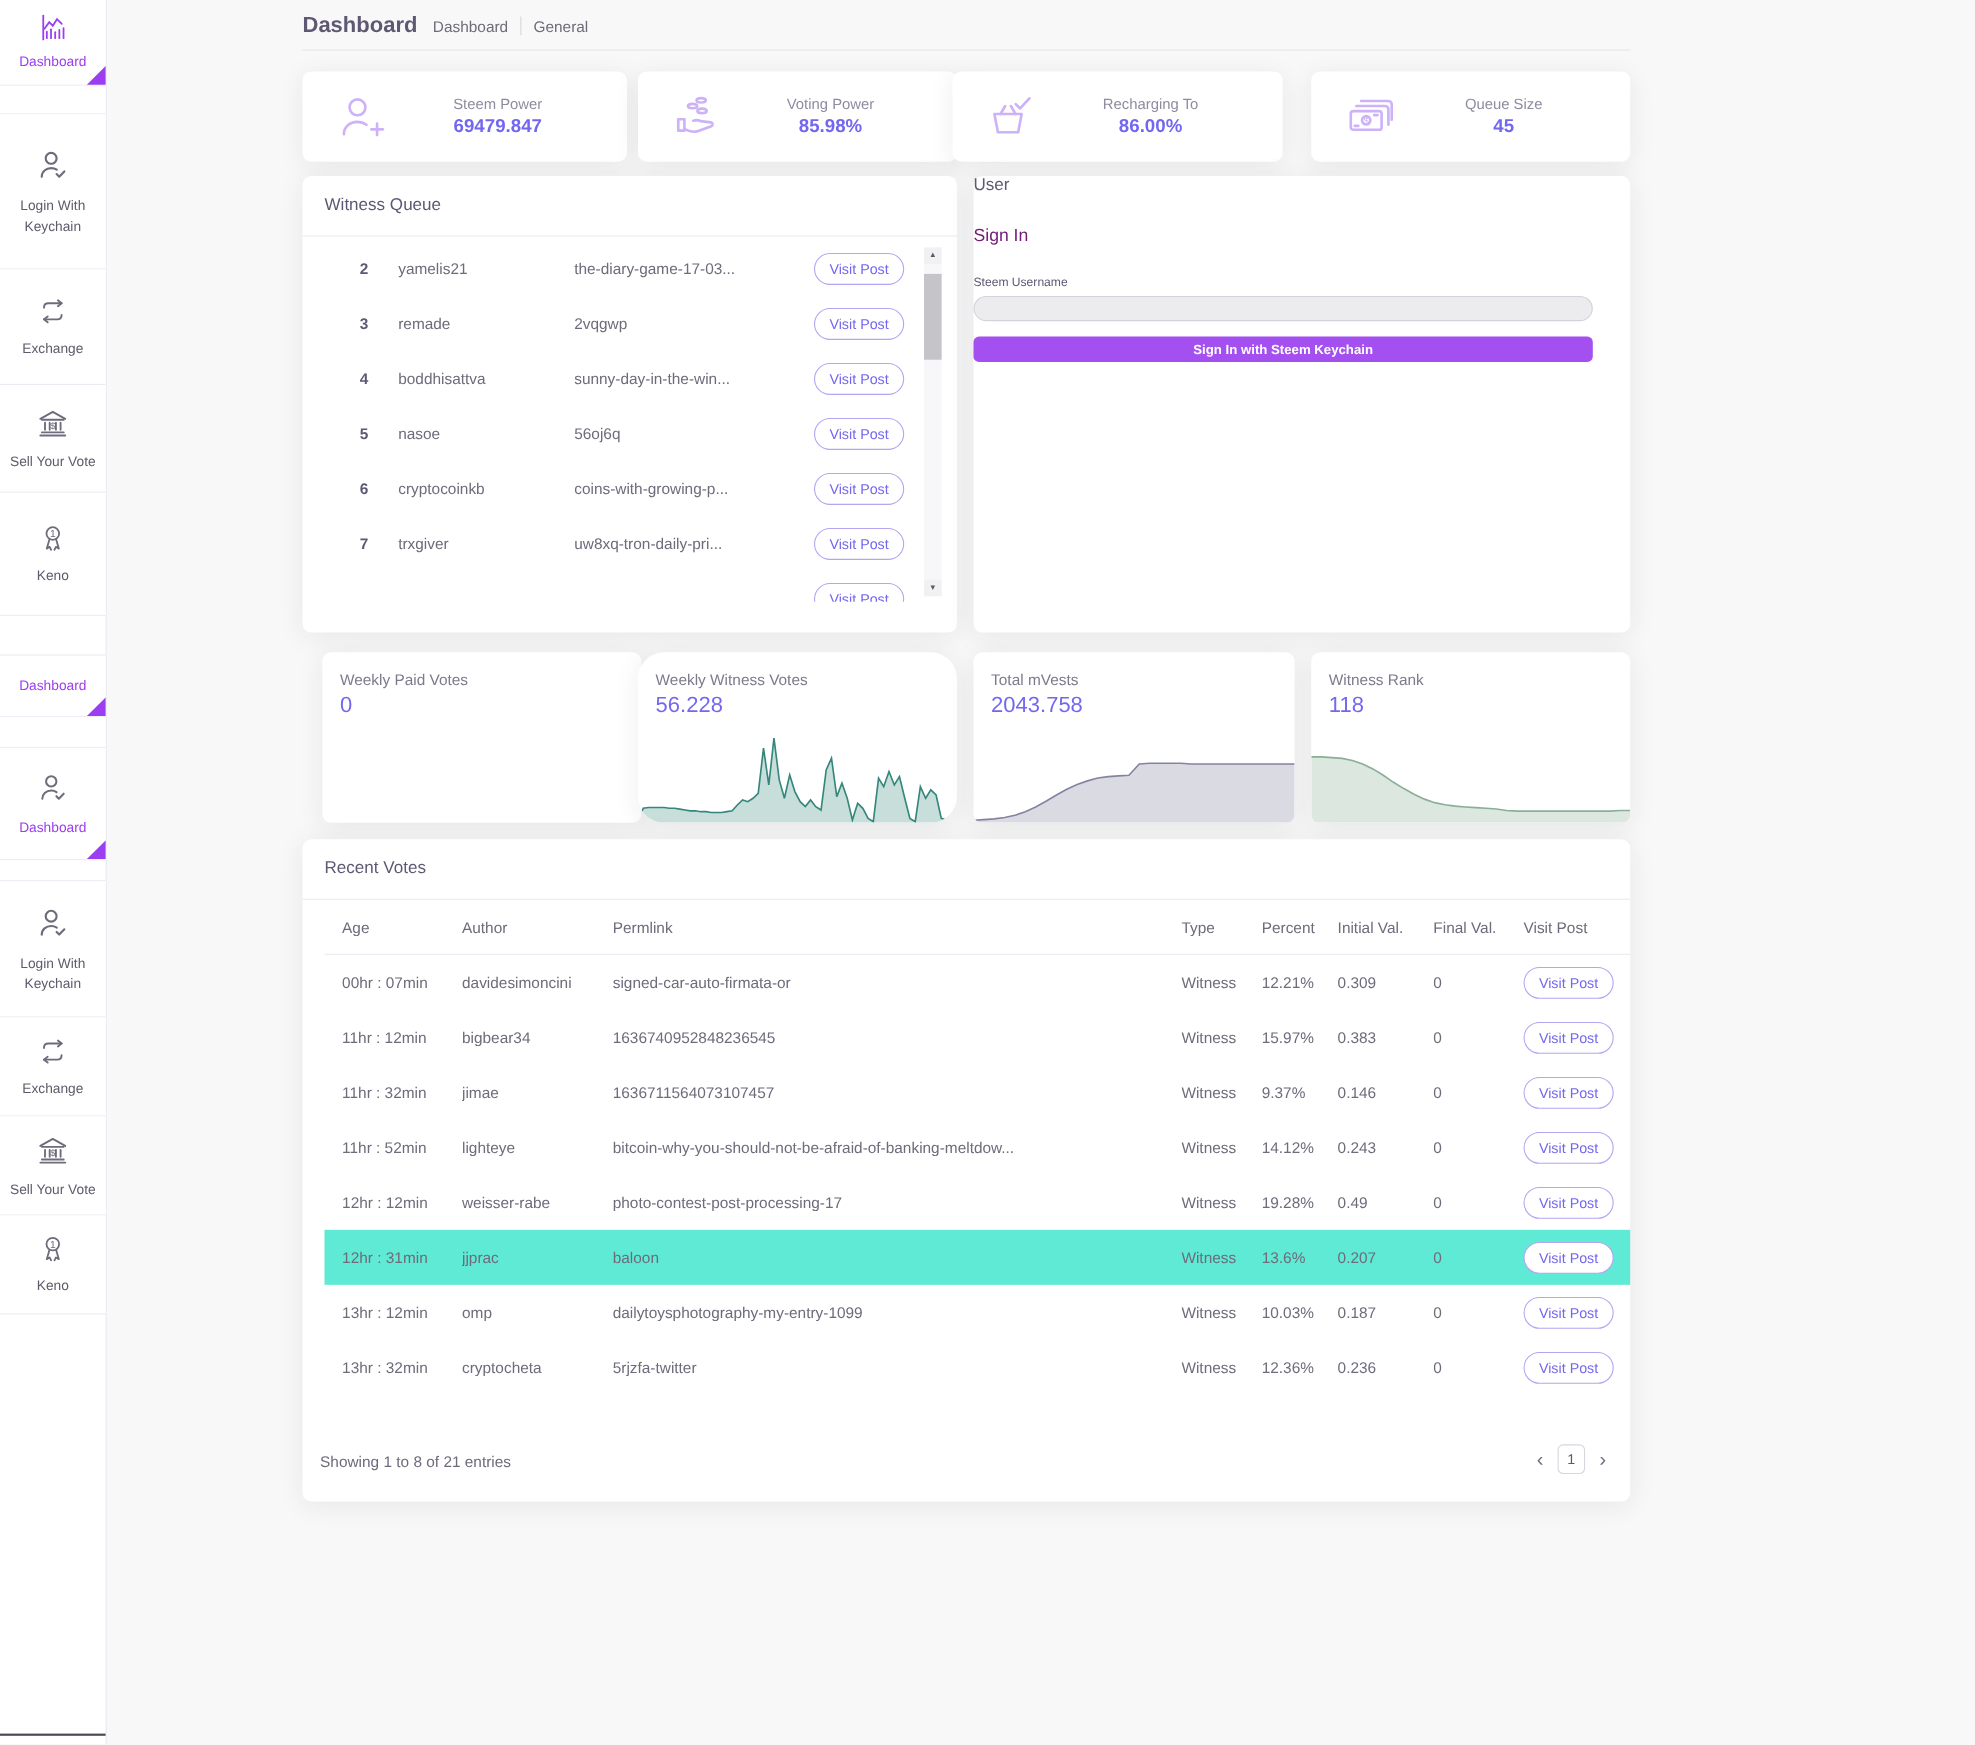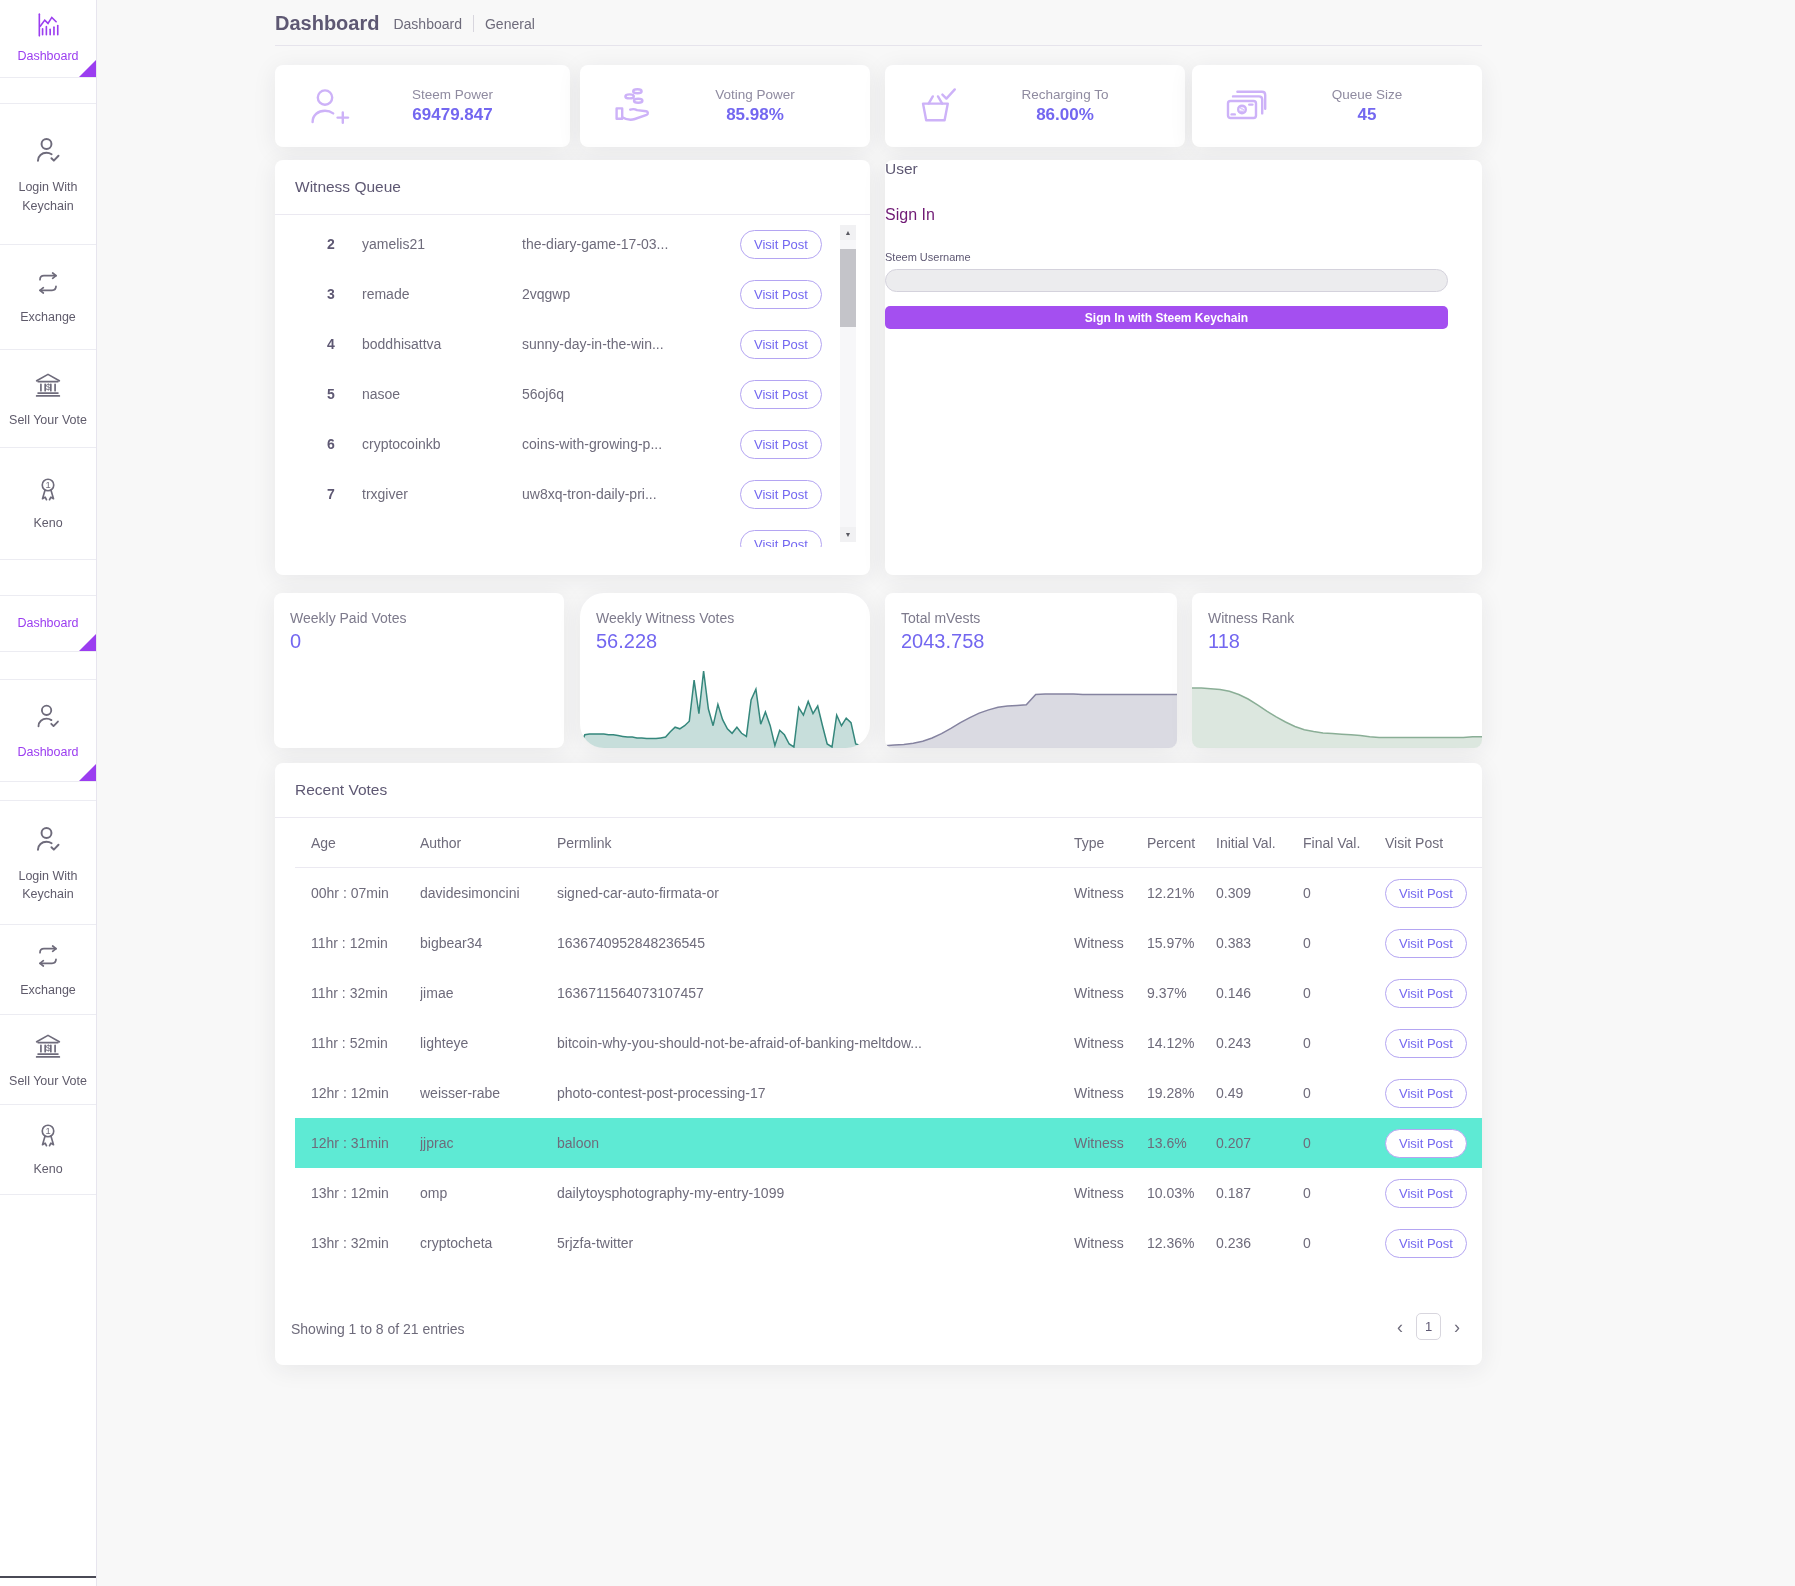--- a/index.html
+++ b/index.html
@@ -289,21 +289,21 @@
         <path d="M3.8 13.2h2.8v5.2H3.8z"></path>
         <path d="M6.6 17.6c2.2 1.3 4.3 1.6 6.3.9l5.9-2.1c.9-.35.8-1.6-.2-1.75l-4.6-.6c-1-.5-2.3-.6-3.4-.2"></path>
       </svg>
     </span>
     <span class="stat-text">
       <div class="stat-label">Voting Power</div>
       <div class="stat-value">85.98%</div>
     </span>
   </div>
 
-  <div class="card stat-card" style="left:885px;width:300px;justify-content:space-between;">
+  <div class="card stat-card" style="left:866px;width:300px;justify-content:space-between;">
     <span class="stat-icon">
       <svg class="icon" width="48" height="48" viewBox="0 0 24 24" fill="none" stroke="currentColor" stroke-width="1.2" stroke-linecap="round" stroke-linejoin="round">
         <path d="M14.2 6.3l2 2 4.2-4.6"></path>
         <path d="M4.5 10.8h12.4l-1.6 8.3H6.1z"></path>
         <path d="M7.3 10.8l2.1-3.6"></path>
           <path d="M14.1 10.8l-2.1-3.6"></path>
       </svg>
     </span>
     <span class="stat-text">
       <div class="stat-label">Recharging To</div>
@@ -383,21 +383,21 @@
   </div>
 
   <div class="card user-panel">
     <span class="panel-title">User</span>
     <div class="signin-heading">Sign In</div>
     <div class="field-label">Steem Username</div>
     <input class="text-input" type="text" value="" style="">
     <button class="primary-btn">Sign In with Steem Keychain</button>
   </div>
 
-  <div class="card metric-card" style="left:274px;width:290px;">
+  <div class="card metric-card" style="left:293px;width:290px;">
     <div class="metric-label">Weekly Paid Votes</div>
     <div class="metric-value">0</div>
     <div class="spark" style="height:10px;"><svg width="290" height="10" viewBox="0 0 290 10" preserveAspectRatio="none">
           <polyline points="0.0,9.0 7.4,9.0 14.9,9.0 22.3,9.0 29.7,9.0 37.2,9.0 44.6,9.0 52.1,9.0 59.5,9.0 66.9,9.0 74.4,9.0 81.8,9.0 89.2,9.0 96.7,9.0 104.1,9.0 111.5,9.0 119.0,9.0 126.4,9.0 133.8,9.0 141.3,9.0 148.7,9.0 156.2,9.0 163.6,9.0 171.0,9.0 178.5,9.0 185.9,9.0 193.3,9.0 200.8,9.0 208.2,9.0 215.6,9.0 223.1,9.0 230.5,9.0 237.9,9.0 245.4,9.0 252.8,9.0 260.3,9.0 267.7,9.0 275.1,9.0 282.6,9.0 290.0,9.0" fill="none" stroke="#9fb4b0" stroke-width="1.5" stroke-dasharray="2,3"></polyline>
         </svg></div>
   </div>
 
   <div class="card metric-card" style="left:580px;width:290px;border-radius:24px;">
     <div class="metric-label">Weekly Witness Votes</div>
     <div class="metric-value">56.228</div>

